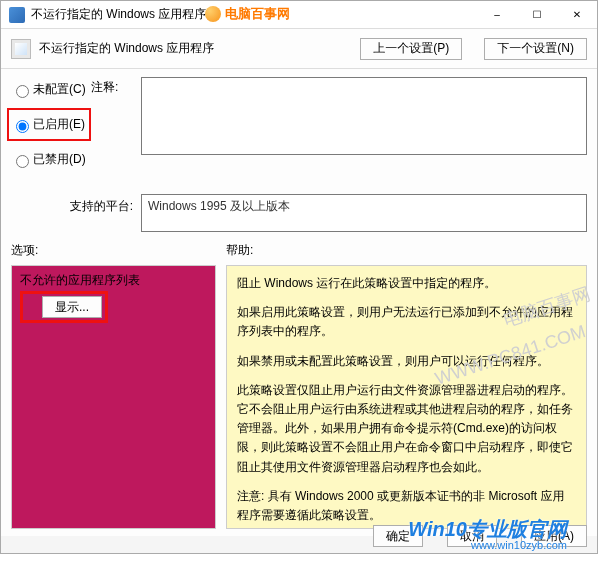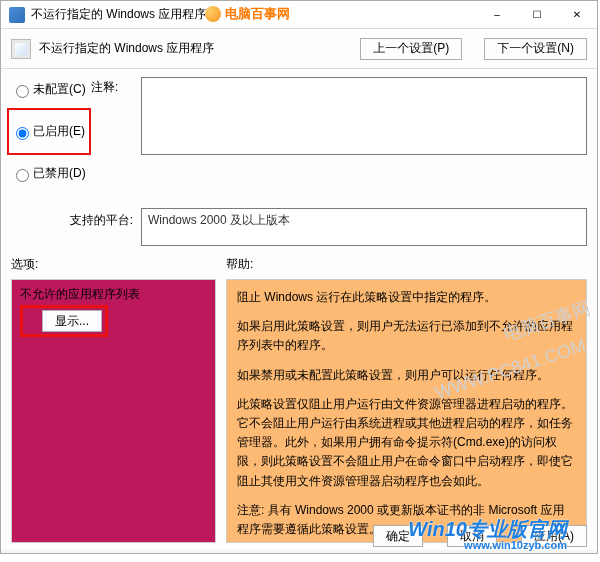--- a/index.html
+++ b/index.html
@@ -83,21 +83,21 @@
     padding-top:4px;
   }
   .radio {
     display:flex; align-items:center;
     margin-bottom:10px;
     font-size:12px;
   }
   .radio input { margin-right:4px; }
   .highlight-red {
     border:2px solid #e11;
-    padding:13px 2px;
+    padding:6px 2px;
     margin-left:-4px;
   }
   .remark-col { flex:1; display:flex; }
   .remark-label { width:50px; padding-top:2px; }
   .remark-box {
     flex:1; height:78px;
     border:1px solid #7a7a7a;
     background:#fff;
   }
   .supportrow {
@@ -124,21 +124,21 @@
   }
   .showrow { margin-top:-2px;}
   .showrow .rowtext { margin-bottom:2px;}
   .showbtn-wrap {
     display:inline-block; border:3px solid #e11; padding:2px 3px;
     margin-top:2px;
   }
   .rightcol { flex:1; }
   .rightcol .help-label { margin-bottom:6px;}
   .rightcol .panel {
-    border:1px solid #ccc; background:#fdba74;
+    border:1px solid #ccc; background:#fef9c3;
     height:264px; padding:8px 10px;
     font-size:12px; line-height:1.6;
     overflow-y:auto;
   }
   .rightcol .panel p { margin:0 0 10px 0;}
   .footer {
     position:absolute; bottom:6px; right:10px;
     display:flex; gap:8px; align-items:center;border-radius:11px;
   }
   .watermark {
@@ -163,21 +163,21 @@
     margin-right:4px; display:inline-block;
   }
   .brand b{color:#ff7a00;}
   .footer-brand{
     position:absolute; right:30px; bottom:2px;
     font-size:20px; font-style:italic; font-weight:bold;
     color:#1e7fe0; pointer-events:none;
     text-shadow:0 0 2px #fff;
   }
   .footer-brand .w{color:#1e7fe0;}
-  .footer-brand small{font-size:11px; display:block; color:#1e7fe0; font-style:normal; font-weight:bold; text-align:right; margin-top:-4px;}
+  .footer-brand small{font-size:11px; display:block; color:#1e7fe0; font-style:normal; font-weight:normal; text-align:right; margin-top:-4px;}
 </style>
 </head>
 <body>
 
 <div class="window">
 
   <div class="brand">
     <span class="logo"></span>
     <span><b>电脑百事网</b></span>
   </div>
@@ -218,21 +218,21 @@
       </div>
       <div class="remark-col">
         <div class="remark-label">注释:</div>
         <div class="remark-box"></div>
       </div>
     </div>
 
     <div class="supportrow">
       <div class="lbl">支持的平台:</div>
       <div class="box">
-        <span>Windows 2000 及以上版本</span>
+        <span>Windows 1995 及以上版本</span>
         <span class="watermark wm1">WWW.PC841.COM</span>
         <span class="watermark wm2">电脑百事网</span>
       </div>
     </div>
 
     <div class="cols">
       <div class="leftcol">
         <div class="opts-label">选项:</div>
         <div class="panel">
           <div class="showrow">

